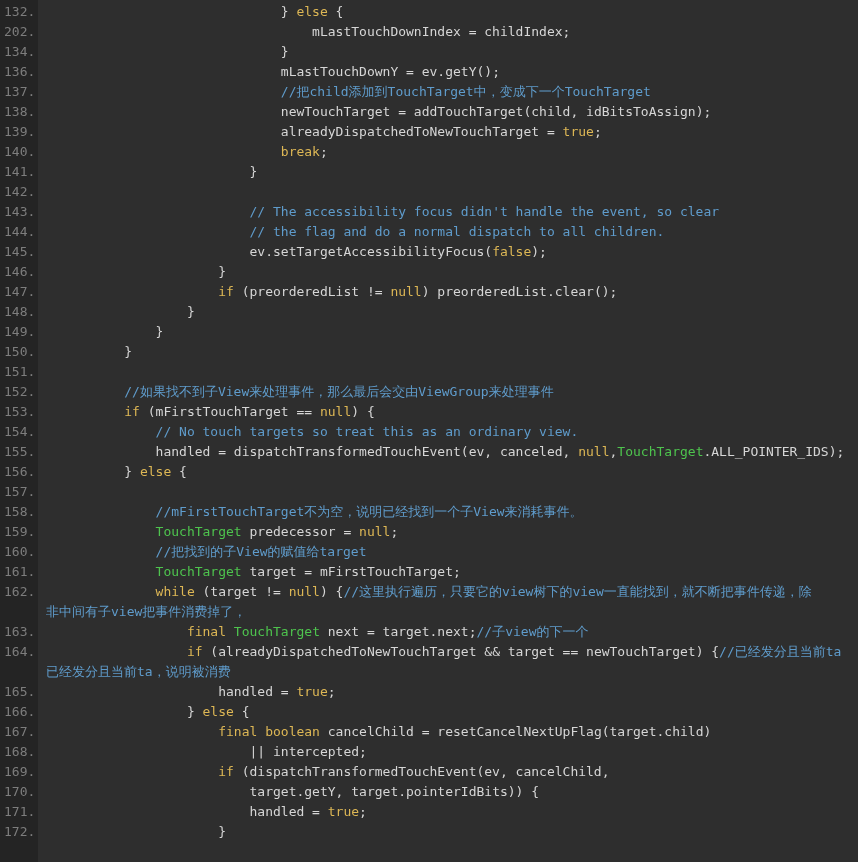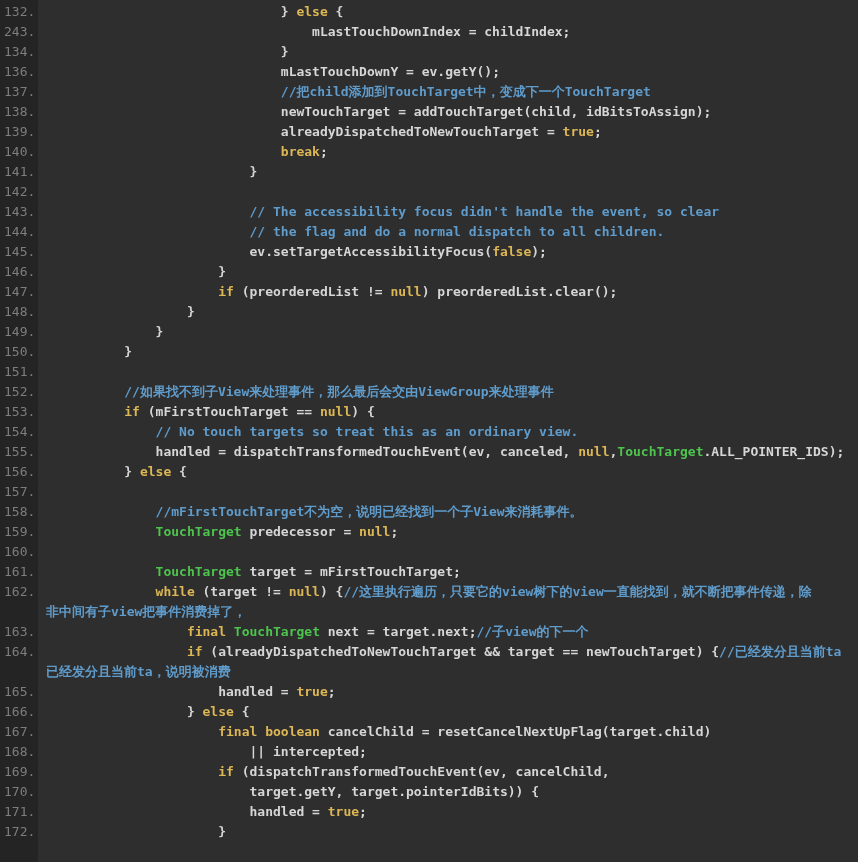--- a/index.html
+++ b/index.html
@@ -40,42 +40,42 @@
     font-size:13px;
     font-weight:400;
     color:var(--num);
     white-space:pre;
     user-select:none;
   }
   .code{
     flex:1 1 auto;
     padding-left:8px;
     font-size:13px;
-    font-weight:700;
+    font-weight:400;
     color:var(--plain);
     white-space:pre;
     overflow:hidden;
   }
   .code .p{color:var(--plain);}
   .code .k{color:var(--kw);}
   .code .c{color:var(--cm);}
   .code .t{color:var(--ty);}
 </style>
 </head>
 <body>
 
 <div class="editor">
   <div class="gutter-bg"></div>
   <div class="rows">
       <div class="row">
         <span class="num">132.</span>
         <span class="code"><span class="p">                              </span><span class="p">} </span><span class="k">else</span><span class="p"> {</span></span>
       </div>
       <div class="row">
-        <span class="num">243.</span>
+        <span class="num">202.</span>
         <span class="code"><span class="p">                                  </span><span class="p">mLastTouchDownIndex = childIndex;</span></span>
       </div>
       <div class="row">
         <span class="num">134.</span>
         <span class="code"><span class="p">                              </span><span class="p">}</span></span>
       </div>
       <div class="row">
         <span class="num">136.</span>
         <span class="code"><span class="p">                              </span><span class="p">mLastTouchDownY = ev.getY();</span></span>
       </div>
@@ -166,21 +166,21 @@
       <div class="row">
         <span class="num">158.</span>
         <span class="code"><span class="p">              </span><span class="c">//mFirstTouchTarget不为空，说明已经找到一个子View来消耗事件。</span></span>
       </div>
       <div class="row">
         <span class="num">159.</span>
         <span class="code"><span class="p">              </span><span class="t">TouchTarget</span><span class="p"> predecessor = </span><span class="k">null</span><span class="p">;</span></span>
       </div>
       <div class="row">
         <span class="num">160.</span>
-        <span class="code"><span class="p">              </span></span>
+        <span class="code"><span class="p">              </span><span class="c">//把找到的子View的赋值给target</span></span>
       </div>
       <div class="row">
         <span class="num">161.</span>
         <span class="code"><span class="p">              </span><span class="t">TouchTarget</span><span class="p"> target = mFirstTouchTarget;</span></span>
       </div>
       <div class="row">
         <span class="num">162.</span>
         <span class="code"><span class="p">              </span><span class="k">while</span><span class="p"> (target != </span><span class="k">null</span><span class="p">) {</span><span class="c">//这里执行遍历，只要它的view树下的view一直能找到，就不断把事件传递，除</span></span>
       </div>
       <div class="row">

